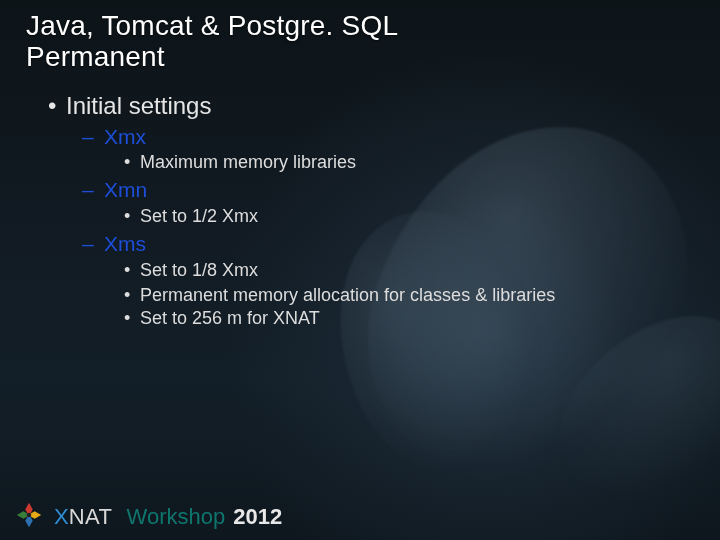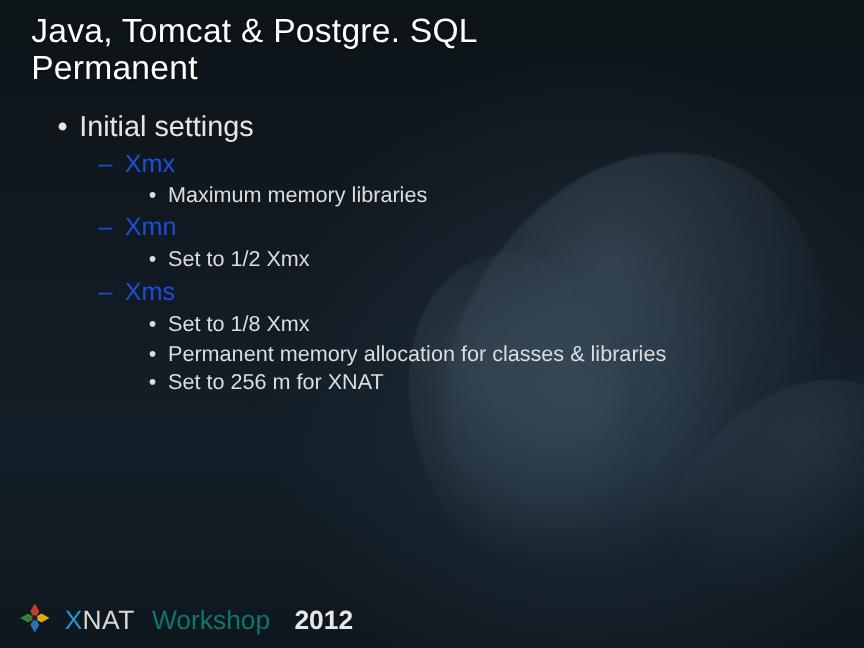--- a/index.html
+++ b/index.html
@@ -90,21 +90,21 @@
   }
   .brand {
     display: flex;
     align-items: baseline;
     gap: 10px;
     font-size: 22px;
   }
   .brand .x { color: #2e8fd6; font-weight: 400; }
   .brand .nat { color: #d8d8d8; font-weight: 400; letter-spacing: 0.5px; }
   .brand .workshop { color: #0f766e; font-weight: 400; margin-left: 4px; }
-  .brand .year { color: #e8e8e8; font-weight: 700; margin-left: 14px; }
+  .brand .year { color: #e8e8e8; font-weight: 700; margin-left: 2px; }
 
   .group { margin-top: 2px; }
 </style>
 </head>
 <body>
 
 <div class="bg-leaf l1"></div>
 <div class="bg-leaf l2"></div>
 <div class="bg-leaf l3"></div>
 

